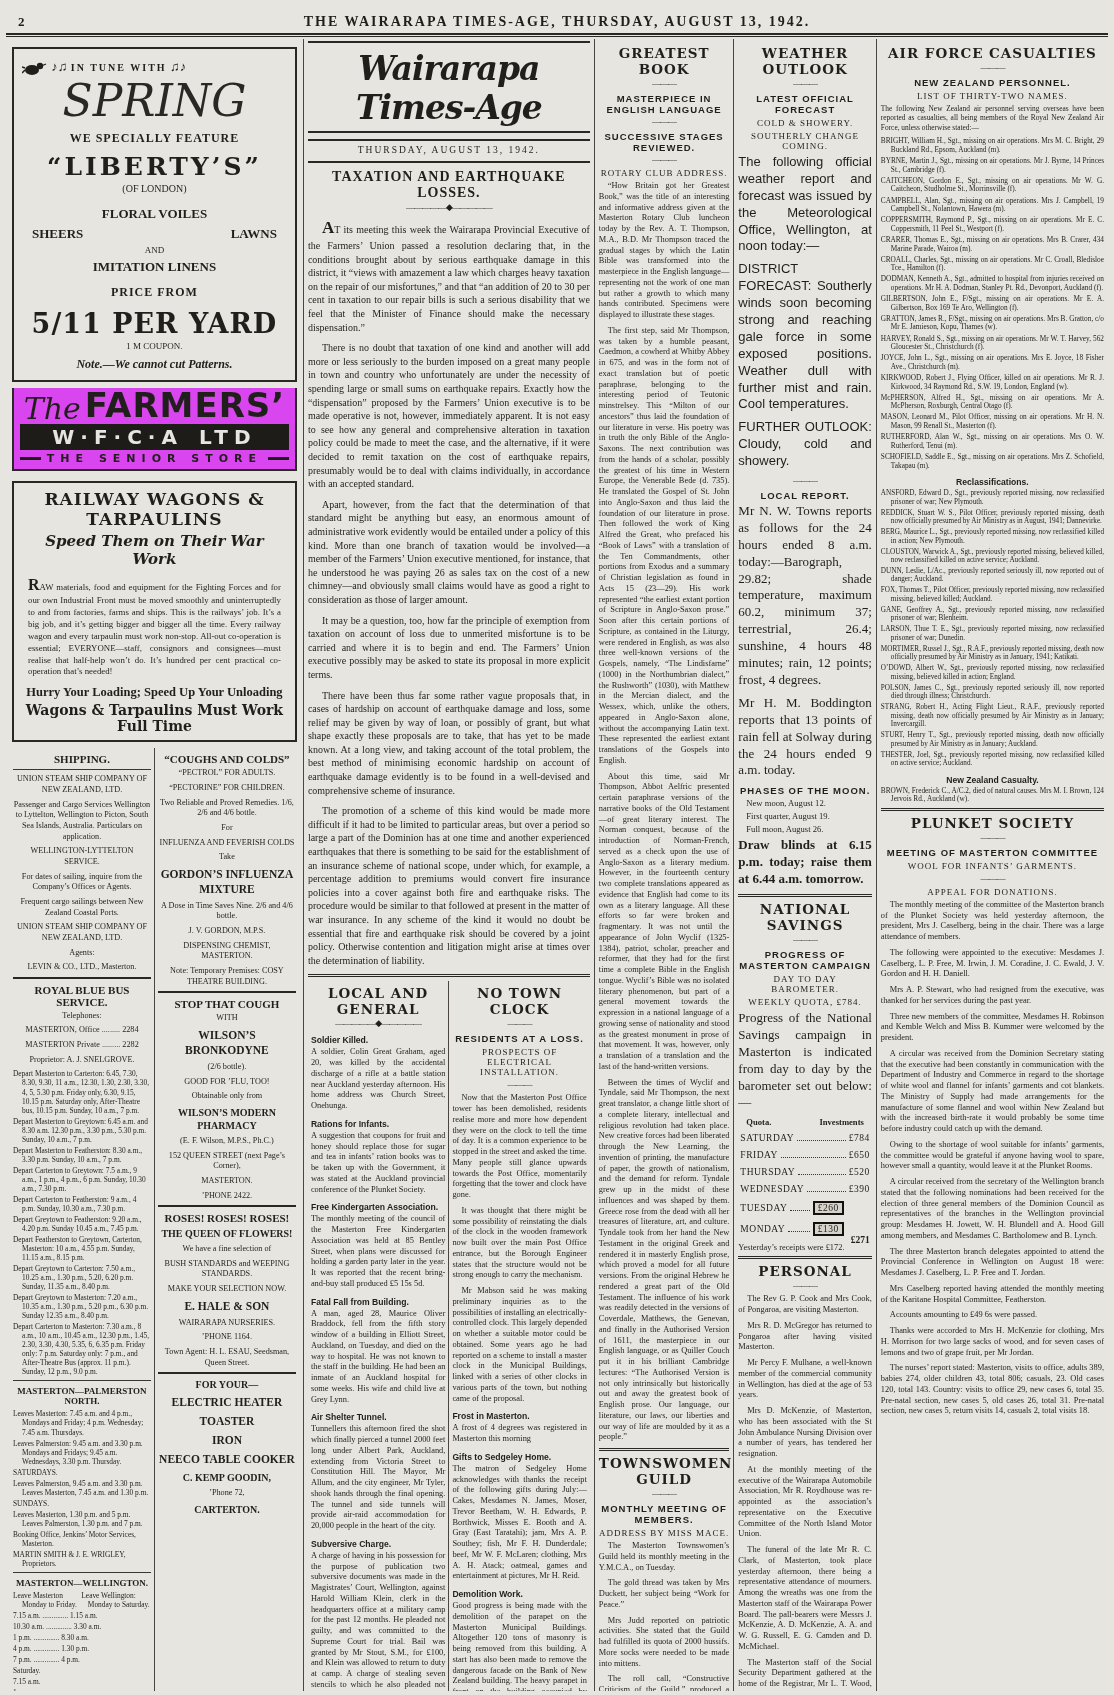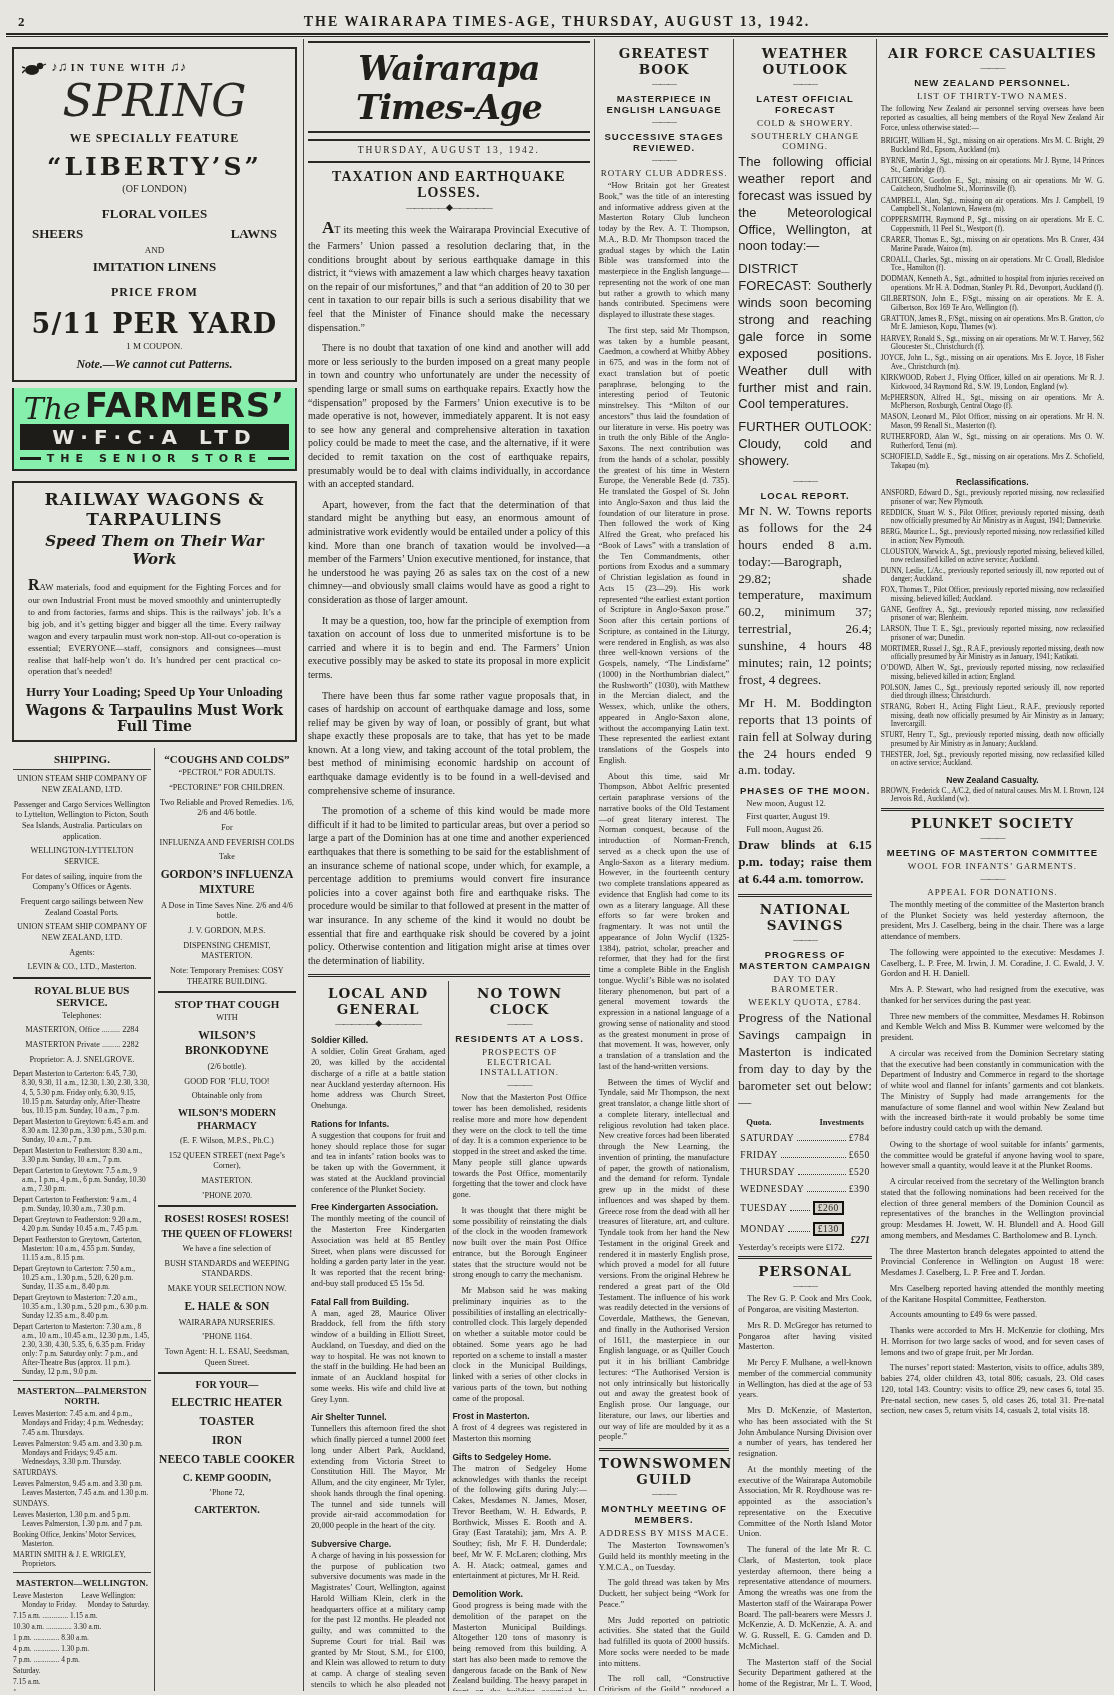--- a/index.html
+++ b/index.html
@@ -47,21 +47,21 @@
   .spring-word{font-size:44px;font-style:italic;font-weight:300;font-family:"DejaVu Serif",serif;color:#2a2824;line-height:1;margin:2px 0 8px 0;}
   .ad-line-b{font-size:12px;font-weight:bold;letter-spacing:1px;margin:5px 0;}
   .ad-brand{font-size:25px;font-weight:bold;letter-spacing:3px;margin:6px 0 0 0;font-family:"DejaVu Serif",serif;}
   .ad-sub{font-size:10px;margin:2px 0 12px 0;}
   .ad-mid{font-size:13px;font-weight:bold;margin:4px 0;}
   .ad-two{display:flex;justify-content:space-between;font-size:13px;font-weight:bold;padding:0 10px;}
   .ad-and{font-size:9px;margin:3px 0;}
   .ad-price{font-size:27px;font-weight:bold;letter-spacing:1px;margin:8px 0 0 0;font-family:"DejaVu Serif",serif;}
   .ad-coupon{font-size:9px;margin:2px 0 6px 0;}
   .ad-note{font-size:12px;font-style:italic;font-weight:bold;margin:4px 0 2px 0;}
-  .farmers{background:#86efac;padding:2px 6px 4px 6px;margin:0 2px;border:2px solid #2a2824;border-top:none;}
+  .farmers{background:#d946ef;padding:2px 6px 4px 6px;margin:0 2px;border:2px solid #2a2824;border-top:none;}
   .farmers-row{display:flex;align-items:flex-end;justify-content:center;gap:4px;}
   .farmers-the{font-size:30px;font-style:italic;font-family:"DejaVu Serif",serif;line-height:.8;}
   .farmers-name{font-size:34px;font-weight:bold;letter-spacing:1px;font-family:"DejaVu Sans",sans-serif;line-height:.9;}
   .wfca{background:#1e1c19;color:#e7e5df;font-family:"DejaVu Sans",sans-serif;font-weight:bold;font-size:20px;letter-spacing:6px;text-align:center;margin-top:3px;padding:1px 0;}
   .senior{display:flex;align-items:center;gap:6px;font-family:"DejaVu Sans",sans-serif;font-weight:bold;font-size:11px;letter-spacing:6px;justify-content:center;margin-top:2px;}
   .senior::before,.senior::after{content:"";flex:1;border-top:3px solid #1e1c19;}
   .rail-head{font-size:17px;font-weight:bold;text-align:center;letter-spacing:1px;font-family:"DejaVu Serif",serif;}
   .rail-sub{font-size:15px;font-weight:bold;text-align:center;margin:3px 0 6px 0;font-style:italic;font-family:"DejaVu Serif",serif;}
   .rail-body{font-size:8.8px;line-height:1.35;text-align:justify;padding:0 6px;}
   .rail-body::first-letter{font-size:16px;font-weight:bold;}
@@ -77,21 +77,21 @@
   .credit{font-size:7.8px;text-align:center;margin:2px 0 0 0;}
   .dateline{font-size:8.2px;text-align:center;margin:0 0 3px 0;}
   
   .sav{position:relative;margin:4px 2px;}
   .sav-headrow{display:flex;justify-content:space-between;font-size:8.6px;font-weight:bold;margin:2px 0 6px 0;padding:0 6px;}
   .sav-row{display:flex;font-size:9.5px;letter-spacing:.5px;margin:0 0 7px 0;align-items:baseline;}
   .sav-day{white-space:nowrap;}
   .sav-dots{flex:1;border-bottom:1px dotted #3a3731;margin:0 3px;}
   .sav-val{white-space:nowrap;}
   .sav-val.boxed{border:2px solid #14120f;padding:0 3px;background:#d6d3cb;}
-  .sav-inv{position:absolute;right:0;top:118px;font-size:9.5px;font-weight:bold;font-style:italic;}
+  .sav-inv{position:absolute;right:0;top:118px;font-size:9.5px;font-weight:bold;}
   .sav-foot{font-size:8.4px;margin-top:2px;}
   .weather-p{font-size:13px;line-height:1.3;text-align:justify;margin:0 0 6px 0;}
   .wx-caps{font-family:"Liberation Sans",sans-serif;}
   .moonline{font-size:8.6px;margin:0 0 3px 8px;}
   .bird{vertical-align:middle;}
 </style>
 </head>
 <body>
 
 <div id="page">
@@ -235,21 +235,21 @@
           <div>
               <div class="smallad-p">(2/6 bottle).</div>
               <div class="smallad-p">GOOD FOR ’FLU, TOO!</div>
               <div class="smallad-p">Obtainable only from</div>
             </div>
           <div class="smallad-p med">WILSON’S MODERN PHARMACY</div>
           <div>
               <div class="smallad-p">(E. F. Wilson, M.P.S., Ph.C.)</div>
               <div class="smallad-p">152 QUEEN STREET (next Page’s Corner),</div>
               <div class="smallad-p">MASTERTON.</div>
-              <div class="smallad-p">’PHONE 2070.</div>
+              <div class="smallad-p">’PHONE 2422.</div>
             </div>
           <div class="hr-thick"></div>
           <div class="smallad-head">ROSES!  ROSES!  ROSES!</div>
           <div class="smallad-p med">THE QUEEN OF FLOWERS!</div>
           <div>
               <div class="smallad-p">We have a fine selection of</div>
               <div class="smallad-p">BUSH STANDARDS and WEEPING STANDARDS.</div>
               <div class="smallad-p">MAKE YOUR SELECTION NOW.</div>
             </div>
           <div class="smallad-p big">E. HALE &amp; SON</div>

